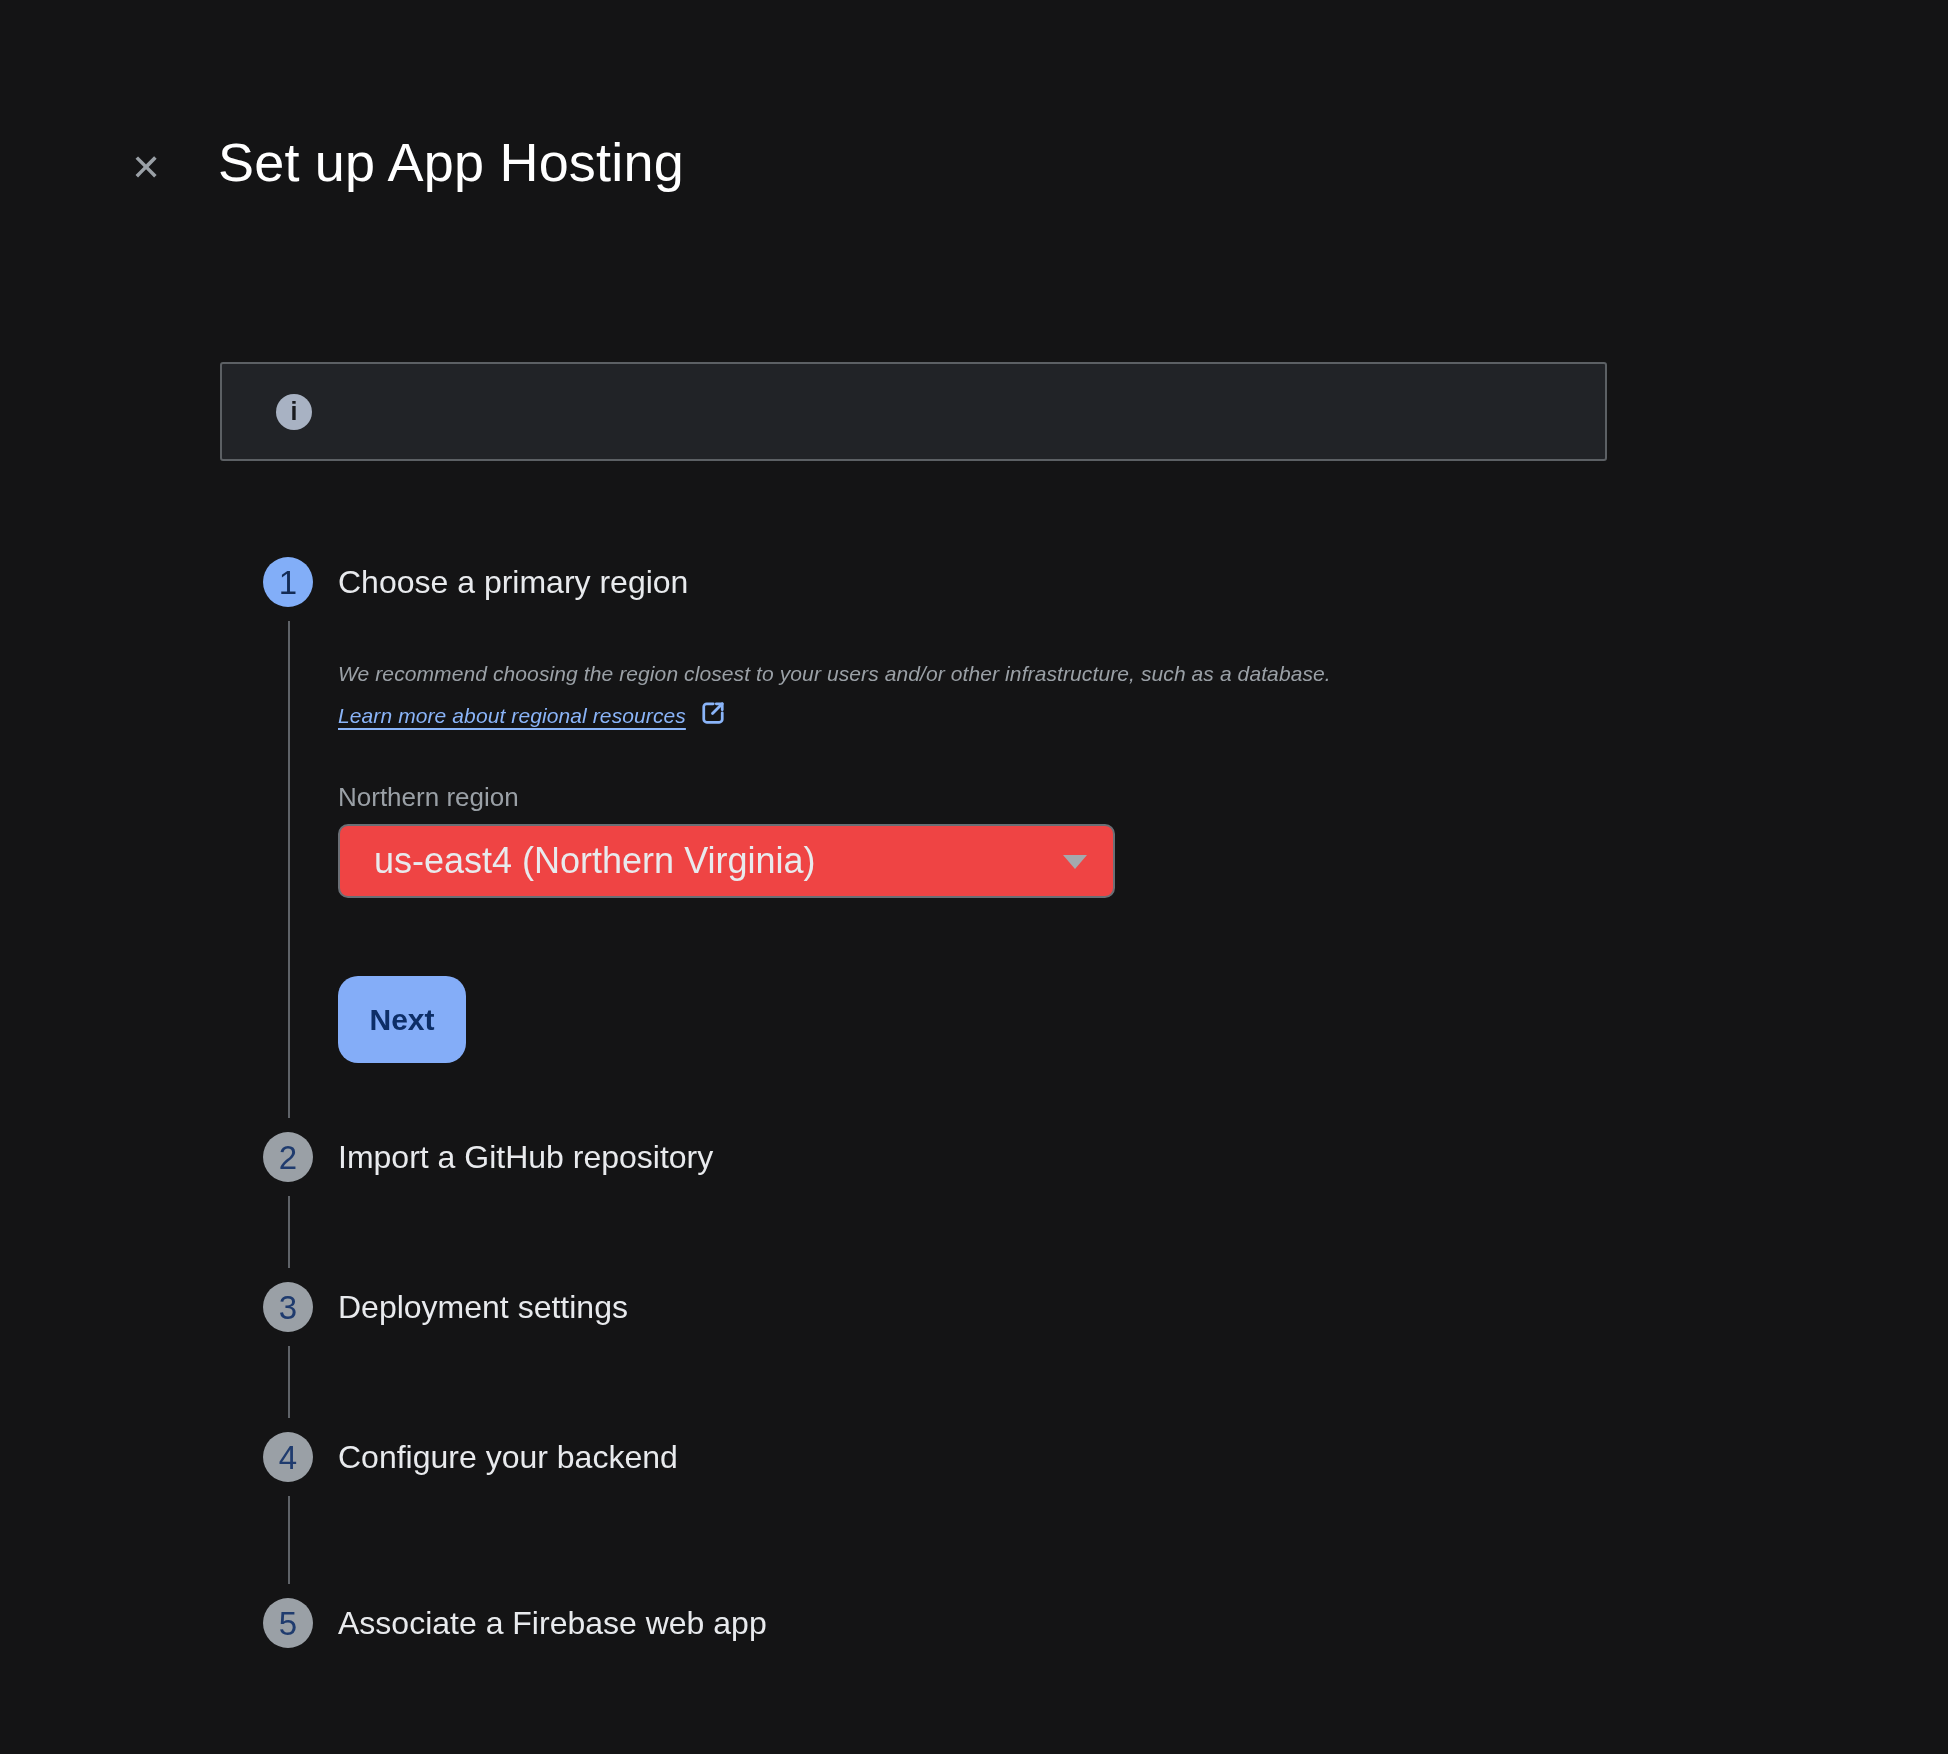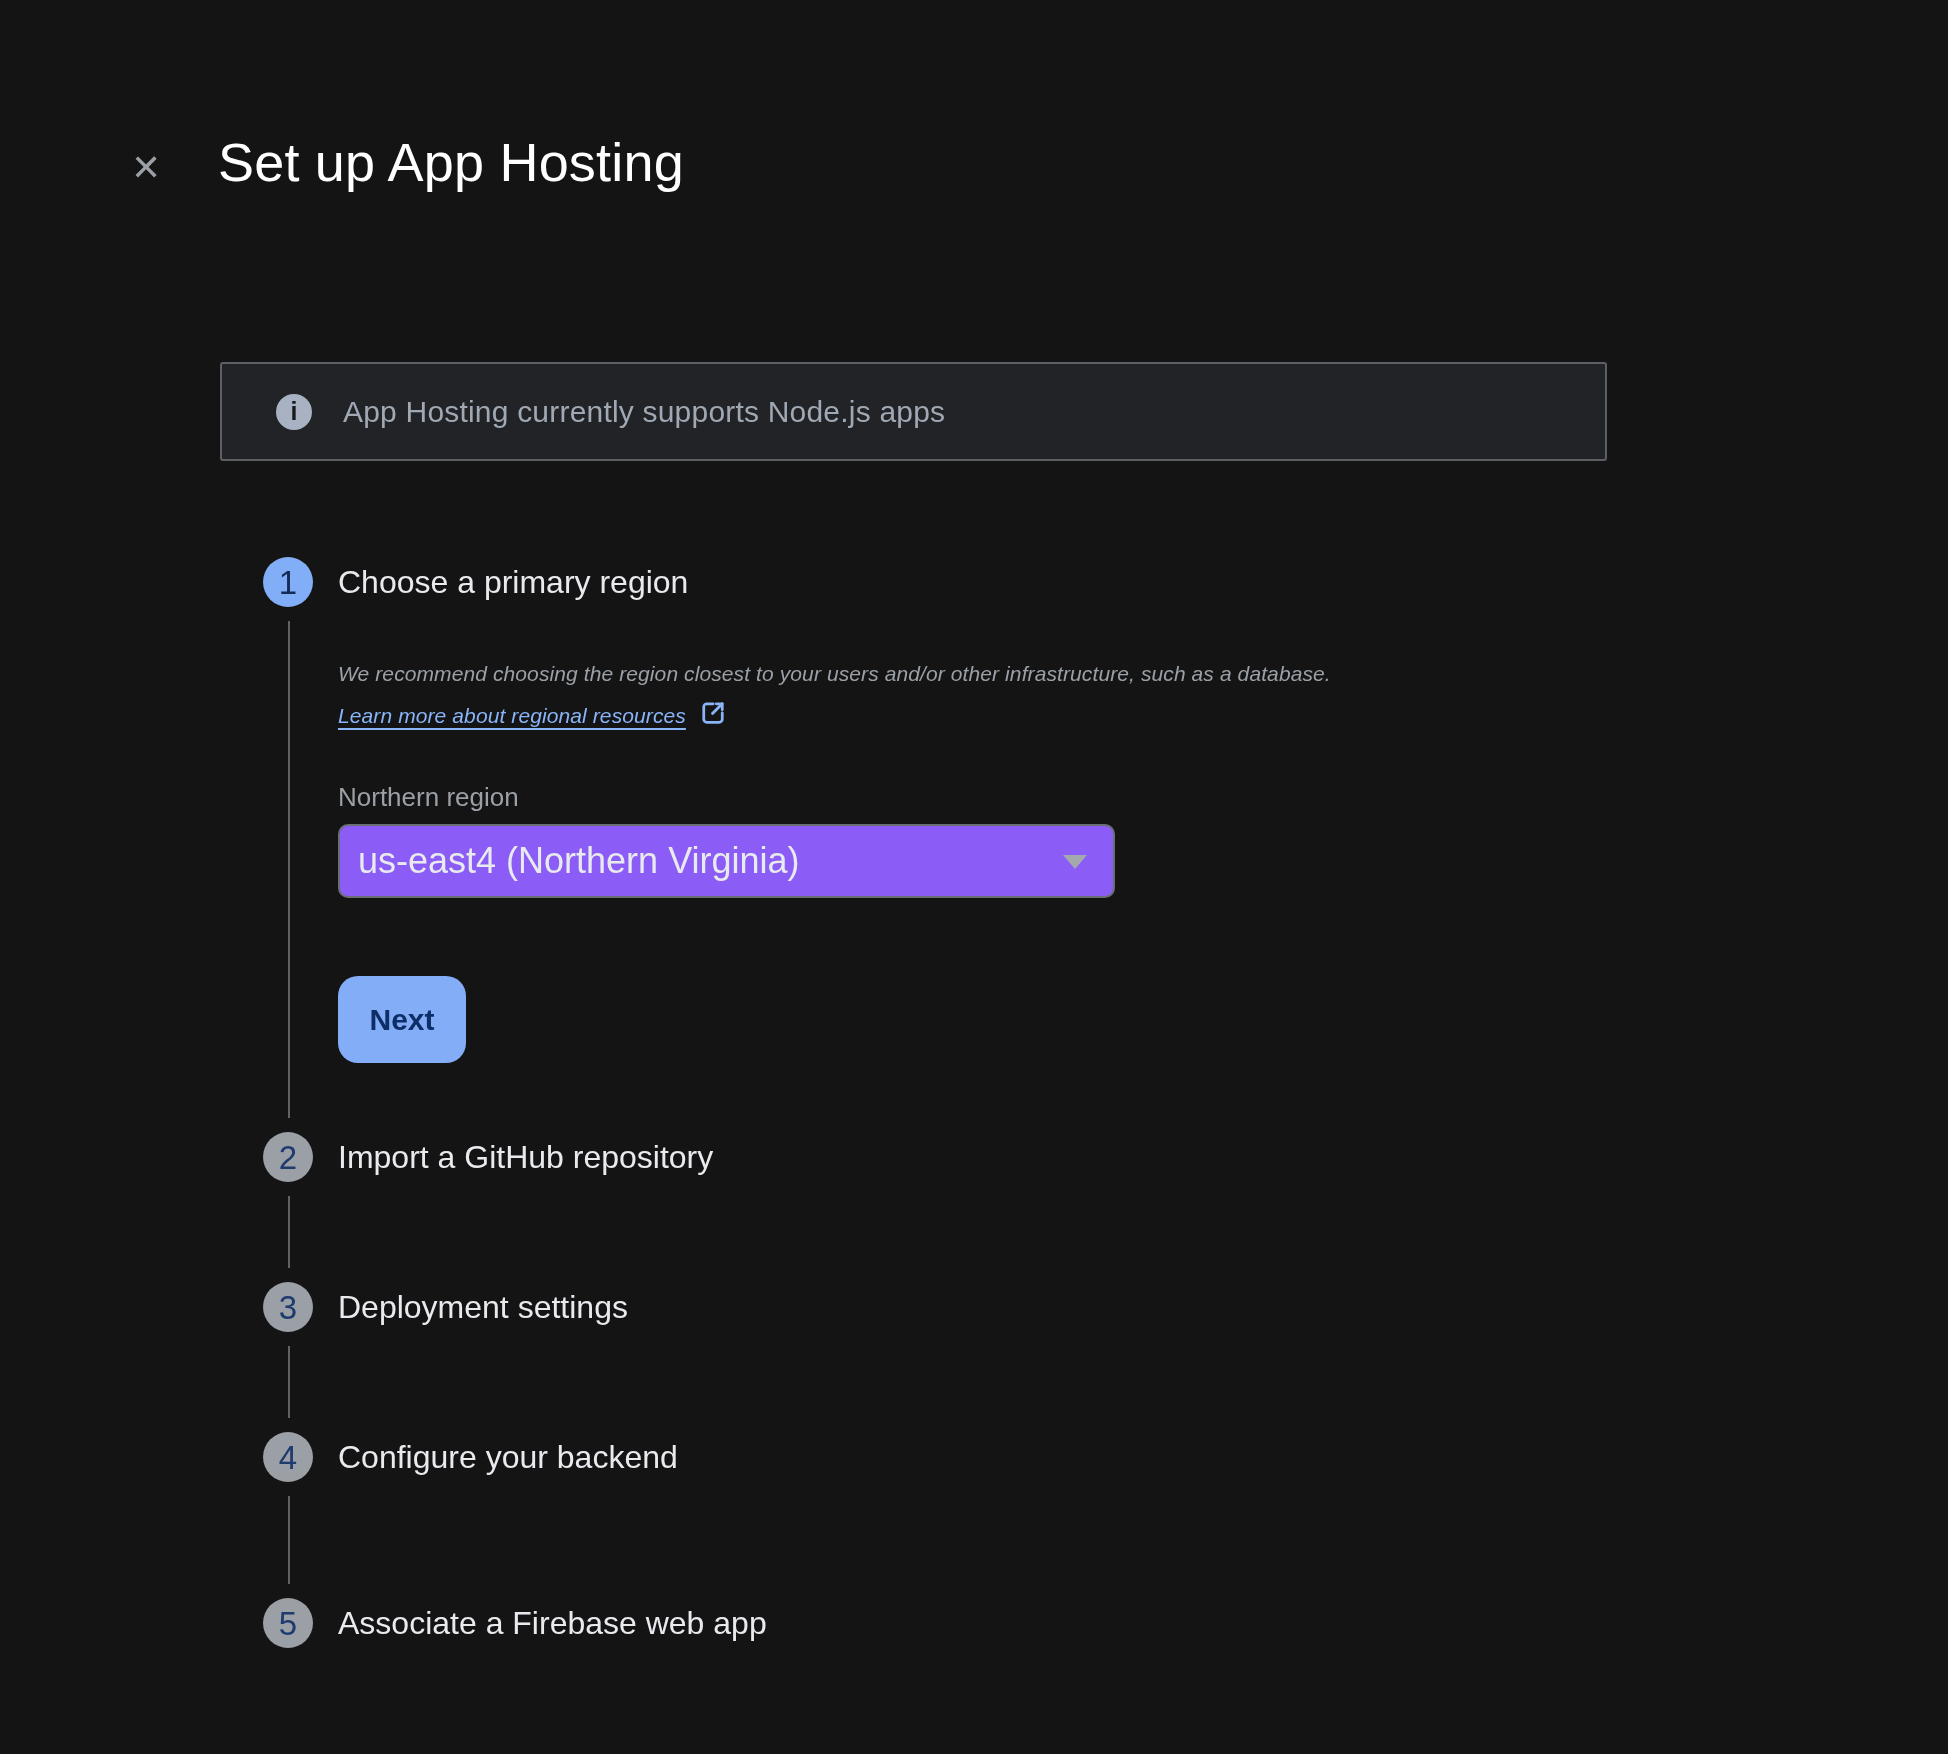--- a/index.html
+++ b/index.html
@@ -156,27 +156,28 @@
     margin-top: 40px;
     font-size: 26px;
     line-height: 30px;
     color: #9aa0a6;
   }
   .select-box {
     margin-top: 12px;
     width: 777px;
     height: 74px;
     box-sizing: border-box;
-    background: #8b5cf6;
+    background: #ef4444;
     border: 2px solid #6a6f75;
     border-radius: 10px;
     display: flex;
     align-items: center;
     position: relative;
     cursor: pointer;
+    padding-left: 16px;
   }
   .select-value {
     margin-left: 18px;
     font-size: 36px;
     color: #e8eaed;
     white-space: nowrap;
   }
   .select-arrow {
     position: absolute;
     right: 26px;
@@ -209,21 +210,20 @@
 <body>
 
 <div class="screen">
 
   <div class="close-btn">✕</div>
 
   <div class="dialog-title">Set up App Hosting</div>
 
   <div class="banner">
     <div class="banner-icon">i</div>
-    <div class="banner-text">App Hosting currently supports Node.js apps</div>
   </div>
 
   <div class="stepper">
 
     <div class="step-header">
       <div class="step-circle active">1</div>
       <div class="step-label active">Choose a primary region</div>
     </div>
 
     <div class="step-body">

